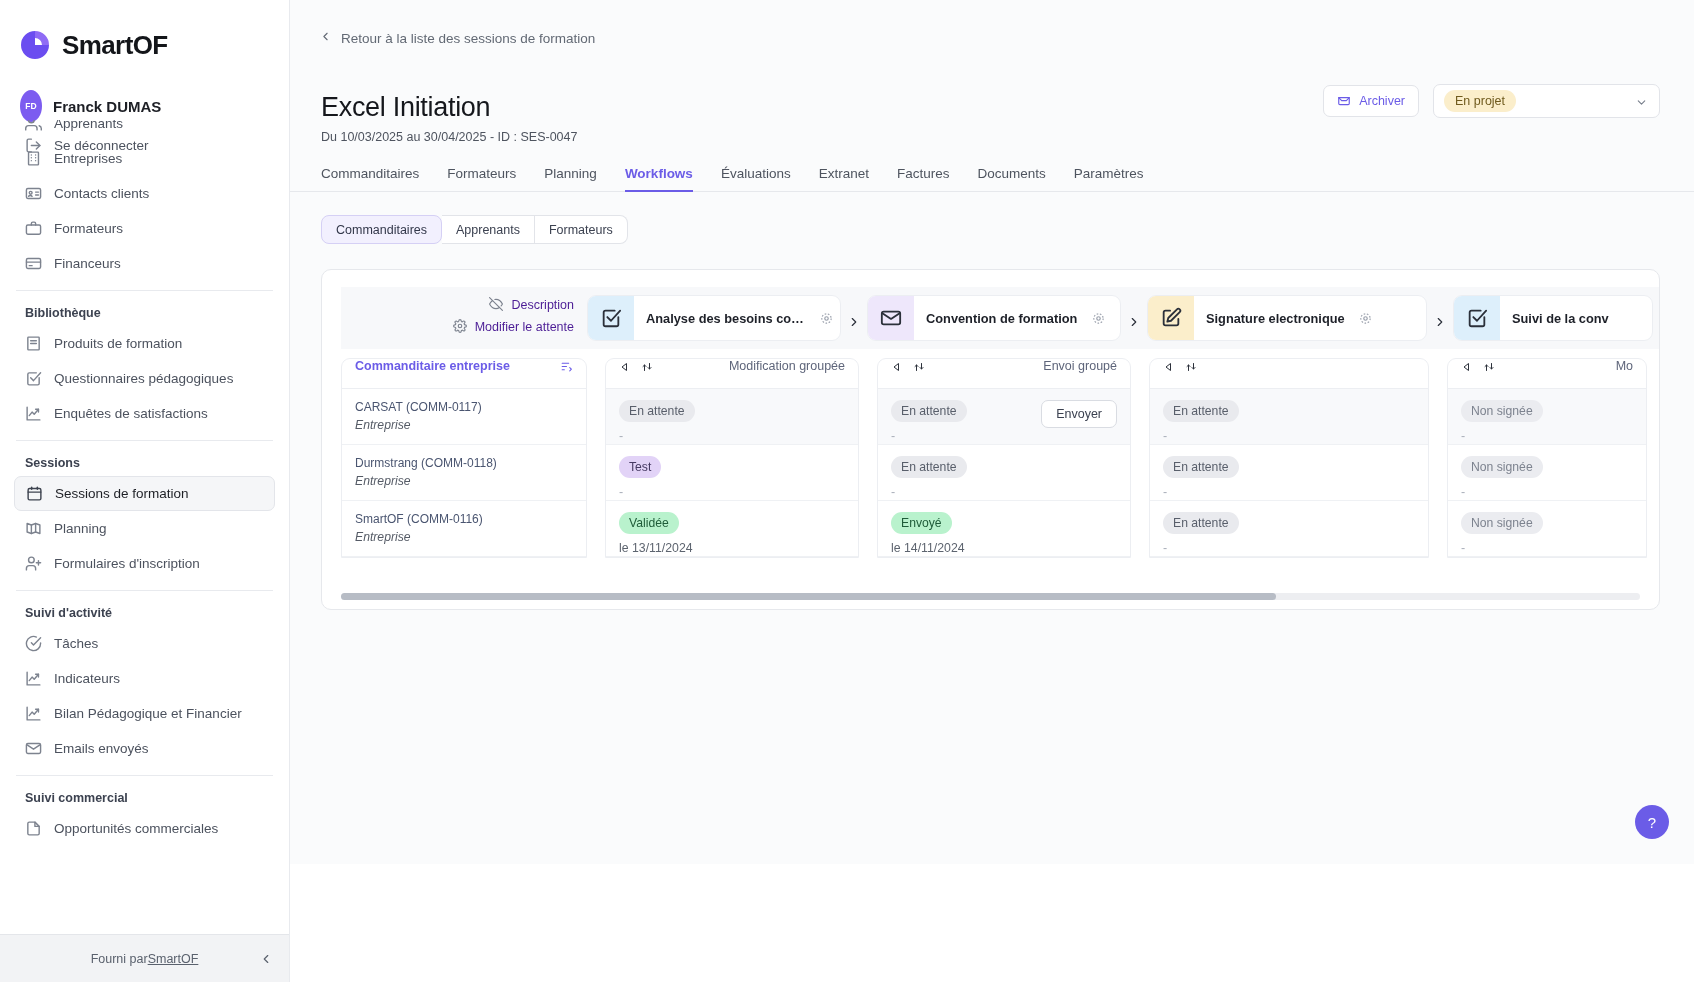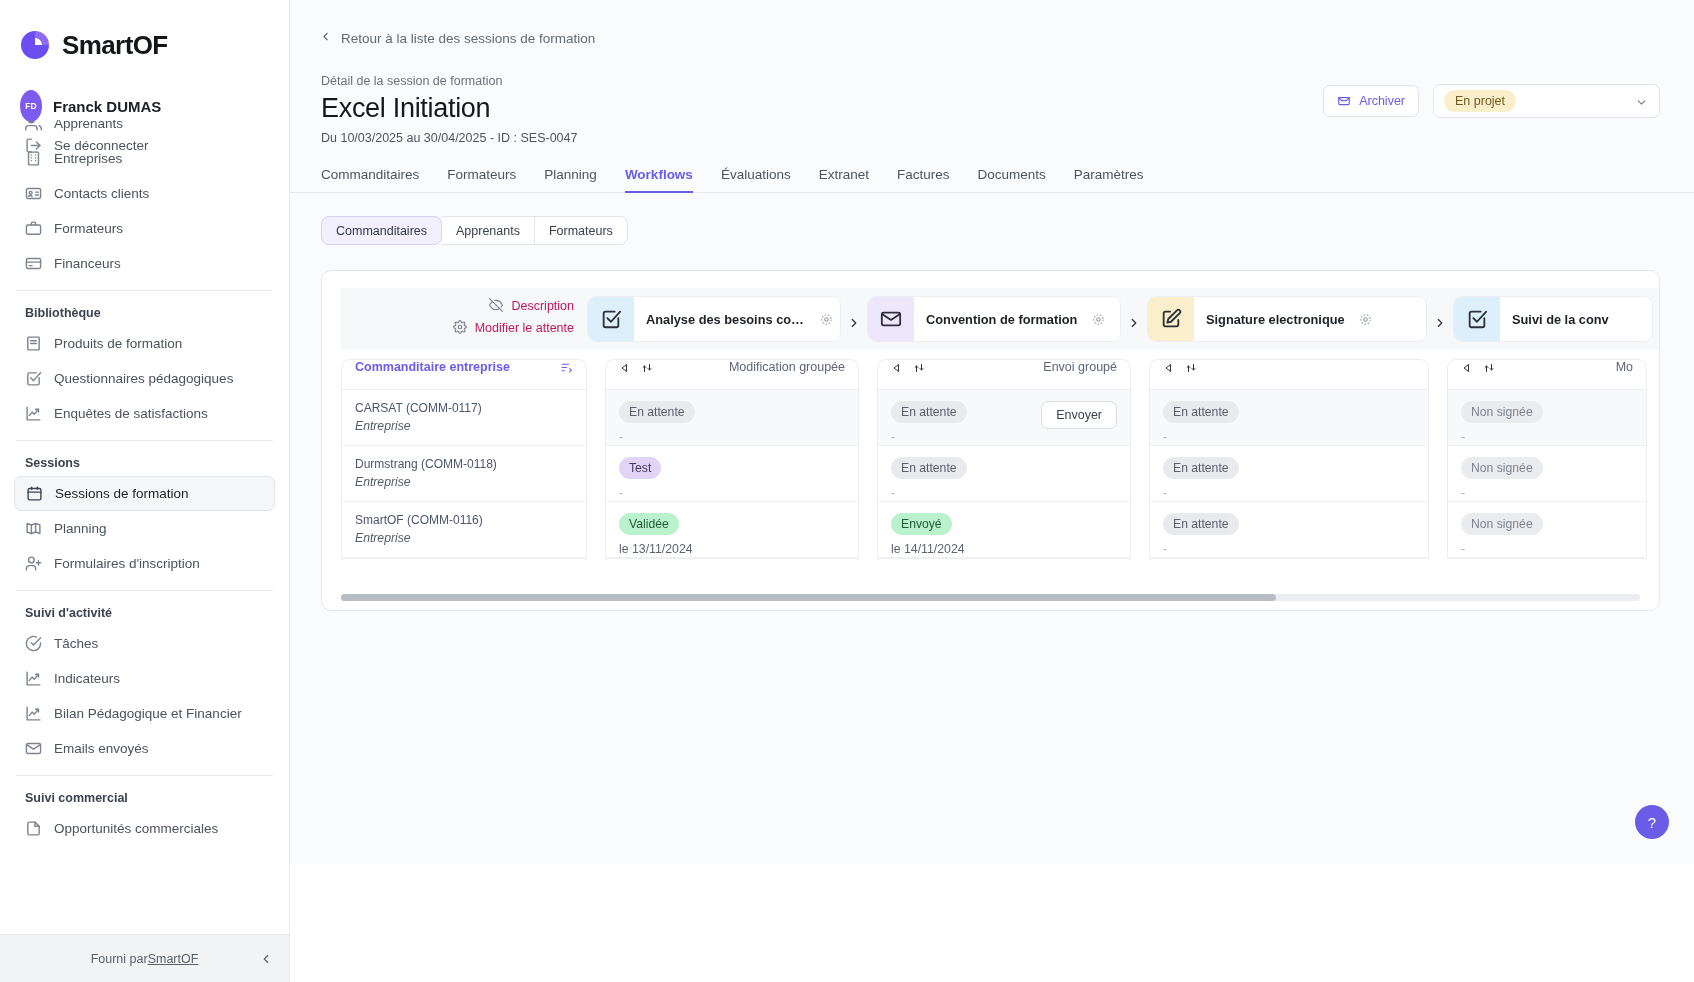--- a/index.html
+++ b/index.html
@@ -57,21 +57,21 @@
 
   .back-link {
     display: flex; align-items: center; gap: 9px;
     padding: 30px 0 0 29px; font-size: 13.5px; color: #626974;
   }
   .back-link svg { width: 13px; height: 13px; }
 
   .page-head { padding: 28px 34px 0 31px; display: flex; align-items: flex-start; }
   .page-head-left { flex: 1; }
   .eyebrow { font-size: 12.5px; color: #6b717c; }
-  .page-title { font-size: 27px; font-weight: 400; color: #15171c; letter-spacing: -0.3px; margin-top: 5px; }
+  .page-title { font-size: 27px; font-weight: 400; color: #15171c; letter-spacing: -0.3px; margin-top: 18px; }
   .page-sub { font-size: 12.5px; color: #4e545f; margin-top: 7px; }
 
   .head-actions { display: flex; align-items: center; gap: 14px; margin-top: 10px; }
   .btn-archive {
     display: flex; align-items: center; gap: 8px;
     height: 32px; padding: 0 13px;
     background: #ffffff; border: 1px solid #e2e4e9; border-radius: 7px;
     font-size: 12.5px; color: #6b5ce7;
   }
   .btn-archive svg { width: 14px; height: 14px; }
@@ -106,21 +106,21 @@
   
   .wf-card {
     margin: 25px 34px 0 31px; background: #fff;
     border: 1px solid #e6e8ec; border-radius: 10px;
     height: 341px; overflow: hidden; position: relative;
   }
   .wf-inner { position: absolute; left: 19px; top: 17px; right: 0; bottom: 0; }
 
   .wf-steps { display: flex; align-items: stretch; height: 62px; background: #f7f8fa; }
   .wf-meta { width: 246px; flex: 0 0 246px; padding: 7px 13px 0 0; text-align: right; }
-  .wf-meta-row { display: flex; align-items: center; justify-content: flex-end; gap: 8px; font-size: 12.5px; color: #be185d; height: 22px; }
+  .wf-meta-row { display: flex; align-items: center; justify-content: flex-end; gap: 8px; font-size: 12.5px; color: #4c1d95; height: 22px; }
   .wf-meta-row svg { width: 14px; height: 14px; color: #7d838f; }
 
   .step {
     display: flex; align-items: center; background: #fff;
     border: 1px solid #eceef2; border-radius: 9px; height: 46px; margin-top: 8px;
     flex: 0 0 auto; overflow: hidden;
   }
   .step-ico { width: 46px; height: 46px; flex: 0 0 46px; display: flex; align-items: center; justify-content: center; }
   .step-ico svg { width: 22px; height: 22px; color: #2b303a; }
   .step-label { font-size: 12.8px; font-weight: 700; color: #1d2028; padding: 0 7px 0 12px; white-space: nowrap; overflow: hidden; text-overflow: ellipsis; }
@@ -385,21 +385,20 @@
       <span>
         <svg viewBox="0 0 24 24" fill="none" stroke="currentColor" stroke-width="2" stroke-linecap="round" stroke-linejoin="round" width="13" height="13">
             <polyline points="15 18 9 12 15 6"></polyline>
           </svg>
       </span>
       <span>Retour à la liste des sessions de formation</span>
     </div>
 
     <div class="page-head">
       <div class="page-head-left">
-        <div class="eyebrow">Détail de la session de formation</div>
         <div class="page-title">Excel Initiation</div>
         <div class="page-sub">Du 10/03/2025 au 30/04/2025 - ID : SES-0047</div>
       </div>
       <div class="head-actions">
         <div class="btn-archive">
           <span>
             <svg viewBox="0 0 24 24" fill="none" stroke="currentColor" stroke-width="2" stroke-linecap="round" stroke-linejoin="round" width="14" height="14">
                 <path d="M3 8h18v10a2 2 0 0 1-2 2H5a2 2 0 0 1-2-2z"></path>
                 <polyline points="3 8 8 13 16 13 21 8"></polyline>
               </svg>

